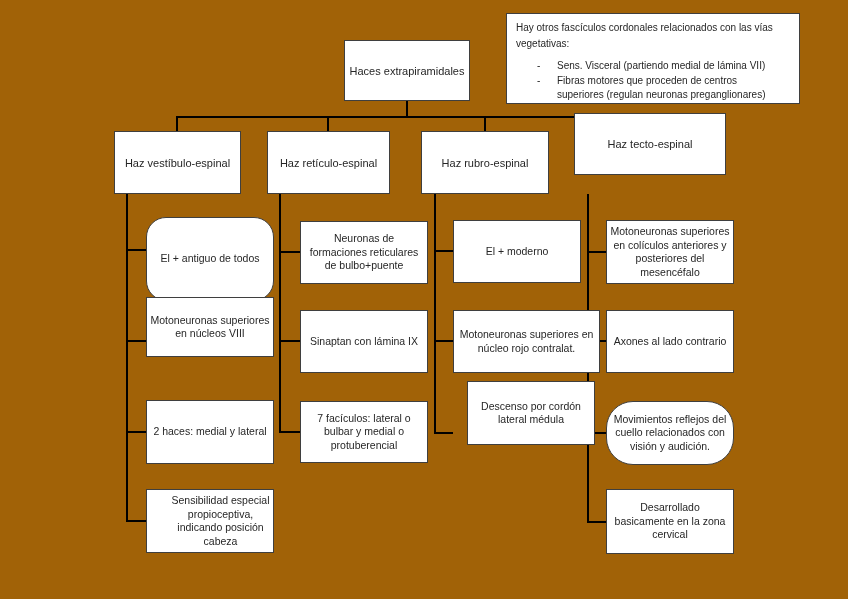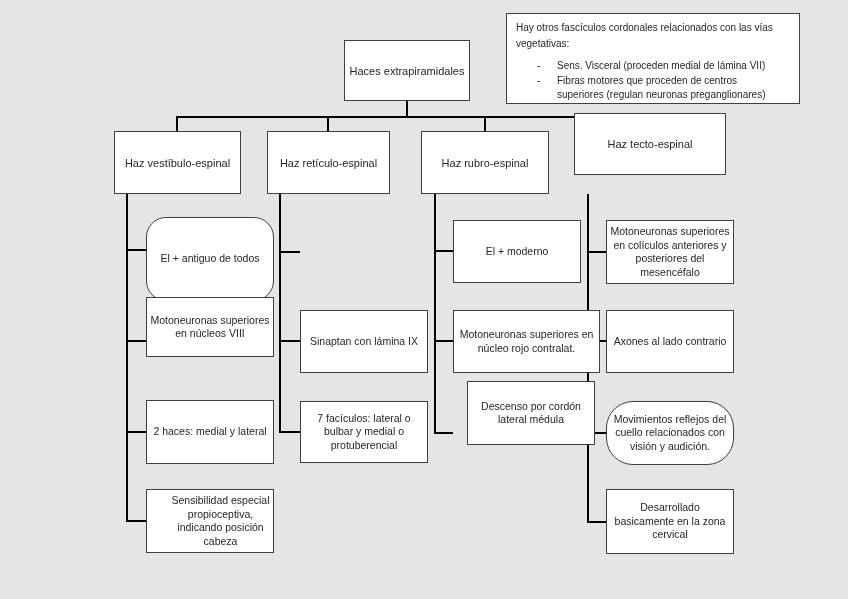--- a/index.html
+++ b/index.html
@@ -1,16 +1,16 @@
 <!DOCTYPE html>
 <html><head>
 <meta charset="utf-8">
 <style>
   html,body{margin:0;padding:0;background:#ffffff;}
-  .canvas{position:relative;width:848px;height:599px;background:#e5e5e5;
+  .canvas{position:relative;width:848px;height:599px;background:#a16207;
           font-family:"Liberation Sans",sans-serif;color:#262626;overflow:hidden;}
   .box{position:absolute;box-sizing:border-box;border:1.5px solid #3f3f3f;background:#fff;
        display:flex;align-items:center;justify-content:center;text-align:center;padding:2px 3px;}
   .root-box{font-size:11px;line-height:14px;}
   .hdr{font-size:11px;line-height:14px;}
   .child{font-size:10.5px;line-height:13.5px;}
   .ln{position:absolute;background:#000000;}
   .note{position:absolute;left:506px;top:13px;width:294px;height:91px;box-sizing:border-box;
         border:1.5px solid #3f3f3f;background:#fff;padding:6px 9px 4px 9px;
         font-size:10px;line-height:15.5px;text-align:left;}
@@ -21,21 +21,21 @@
 </head>
 <body>
 
 <div class="canvas">
 
   <div class="note">
     <div>Hay otros fascículos cordonales relacionados con las vías vegetativas:</div>
     <div class="note-items">
       <div class="note-item">
         <span class="dash">-</span>
-        <span>Sens. Visceral (proceden medial de lámina VII)</span>
+        <span>Sens. Visceral (partiendo medial de lámina VII)</span>
       </div>
       <div class="note-item">
         <span class="dash">-</span>
         <span><span>Fibras motores que proceden de centros</span><br><span>superiores (regulan neuronas preganglionares)</span></span>
       </div>
     </div>
   </div>
 
   <div class="box root-box" style="left:344px;top:40px;width:126px;height:61px;">Haces extrapiramidales</div>
 
@@ -72,20 +72,21 @@
   <div class="box hdr" style="left:114px;top:131px;width:127px;height:63px;">Haz vestíbulo-espinal</div>
   <div class="box hdr" style="left:267px;top:131px;width:123px;height:63px;">Haz retículo-espinal</div>
   <div class="box hdr" style="left:421px;top:131px;width:128px;height:63px;">Haz rubro-espinal</div>
   <div class="box hdr" style="left:574px;top:113px;width:152px;height:62px;">Haz tecto-espinal</div>
 
   <div class="box child" style="left:146px;top:217px;width:128px;height:84px;border-radius:20px;">El + antiguo de todos</div>
   <div class="box child" style="left:146px;top:297px;width:128px;height:60px;">Motoneuronas superiores en núcleos VIII</div>
   <div class="box child" style="left:146px;top:400px;width:128px;height:64px;">2 haces: medial y lateral</div>
   <div class="box child" style="left:146px;top:489px;width:128px;height:64px;padding-left:24px;">Sensibilidad especial propioceptiva, indicando posición cabeza</div>
 
+  <div class="box child" style="left:300px;top:221px;width:128px;height:63px;">Neuronas de formaciones reticulares de bulbo+puente</div>
   <div class="box child" style="left:300px;top:310px;width:128px;height:63px;">Sinaptan con lámina IX</div>
   <div class="box child" style="left:300px;top:401px;width:128px;height:62px;">7 facículos: lateral o bulbar y medial o protuberencial</div>
 
   <div class="box child" style="left:453px;top:220px;width:128px;height:63px;">El + moderno</div>
   <div class="box child" style="left:453px;top:310px;width:147px;height:63px;">Motoneuronas superiores en núcleo rojo contralat.</div>
   <div class="box child" style="left:453px;top:381px;width:128px;height:64px;margin-left:14px;">Descenso por cordón lateral médula</div>
 
   <div class="box child" style="left:606px;top:220px;width:128px;height:64px;">Motoneuronas superiores en colículos anteriores y posteriores del mesencéfalo</div>
   <div class="box child" style="left:606px;top:310px;width:128px;height:63px;">Axones al lado contrario</div>
   <div class="box child" style="left:606px;top:401px;width:128px;height:64px;border-radius:27px;">Movimientos reflejos del cuello relacionados con visión y audición.</div>

